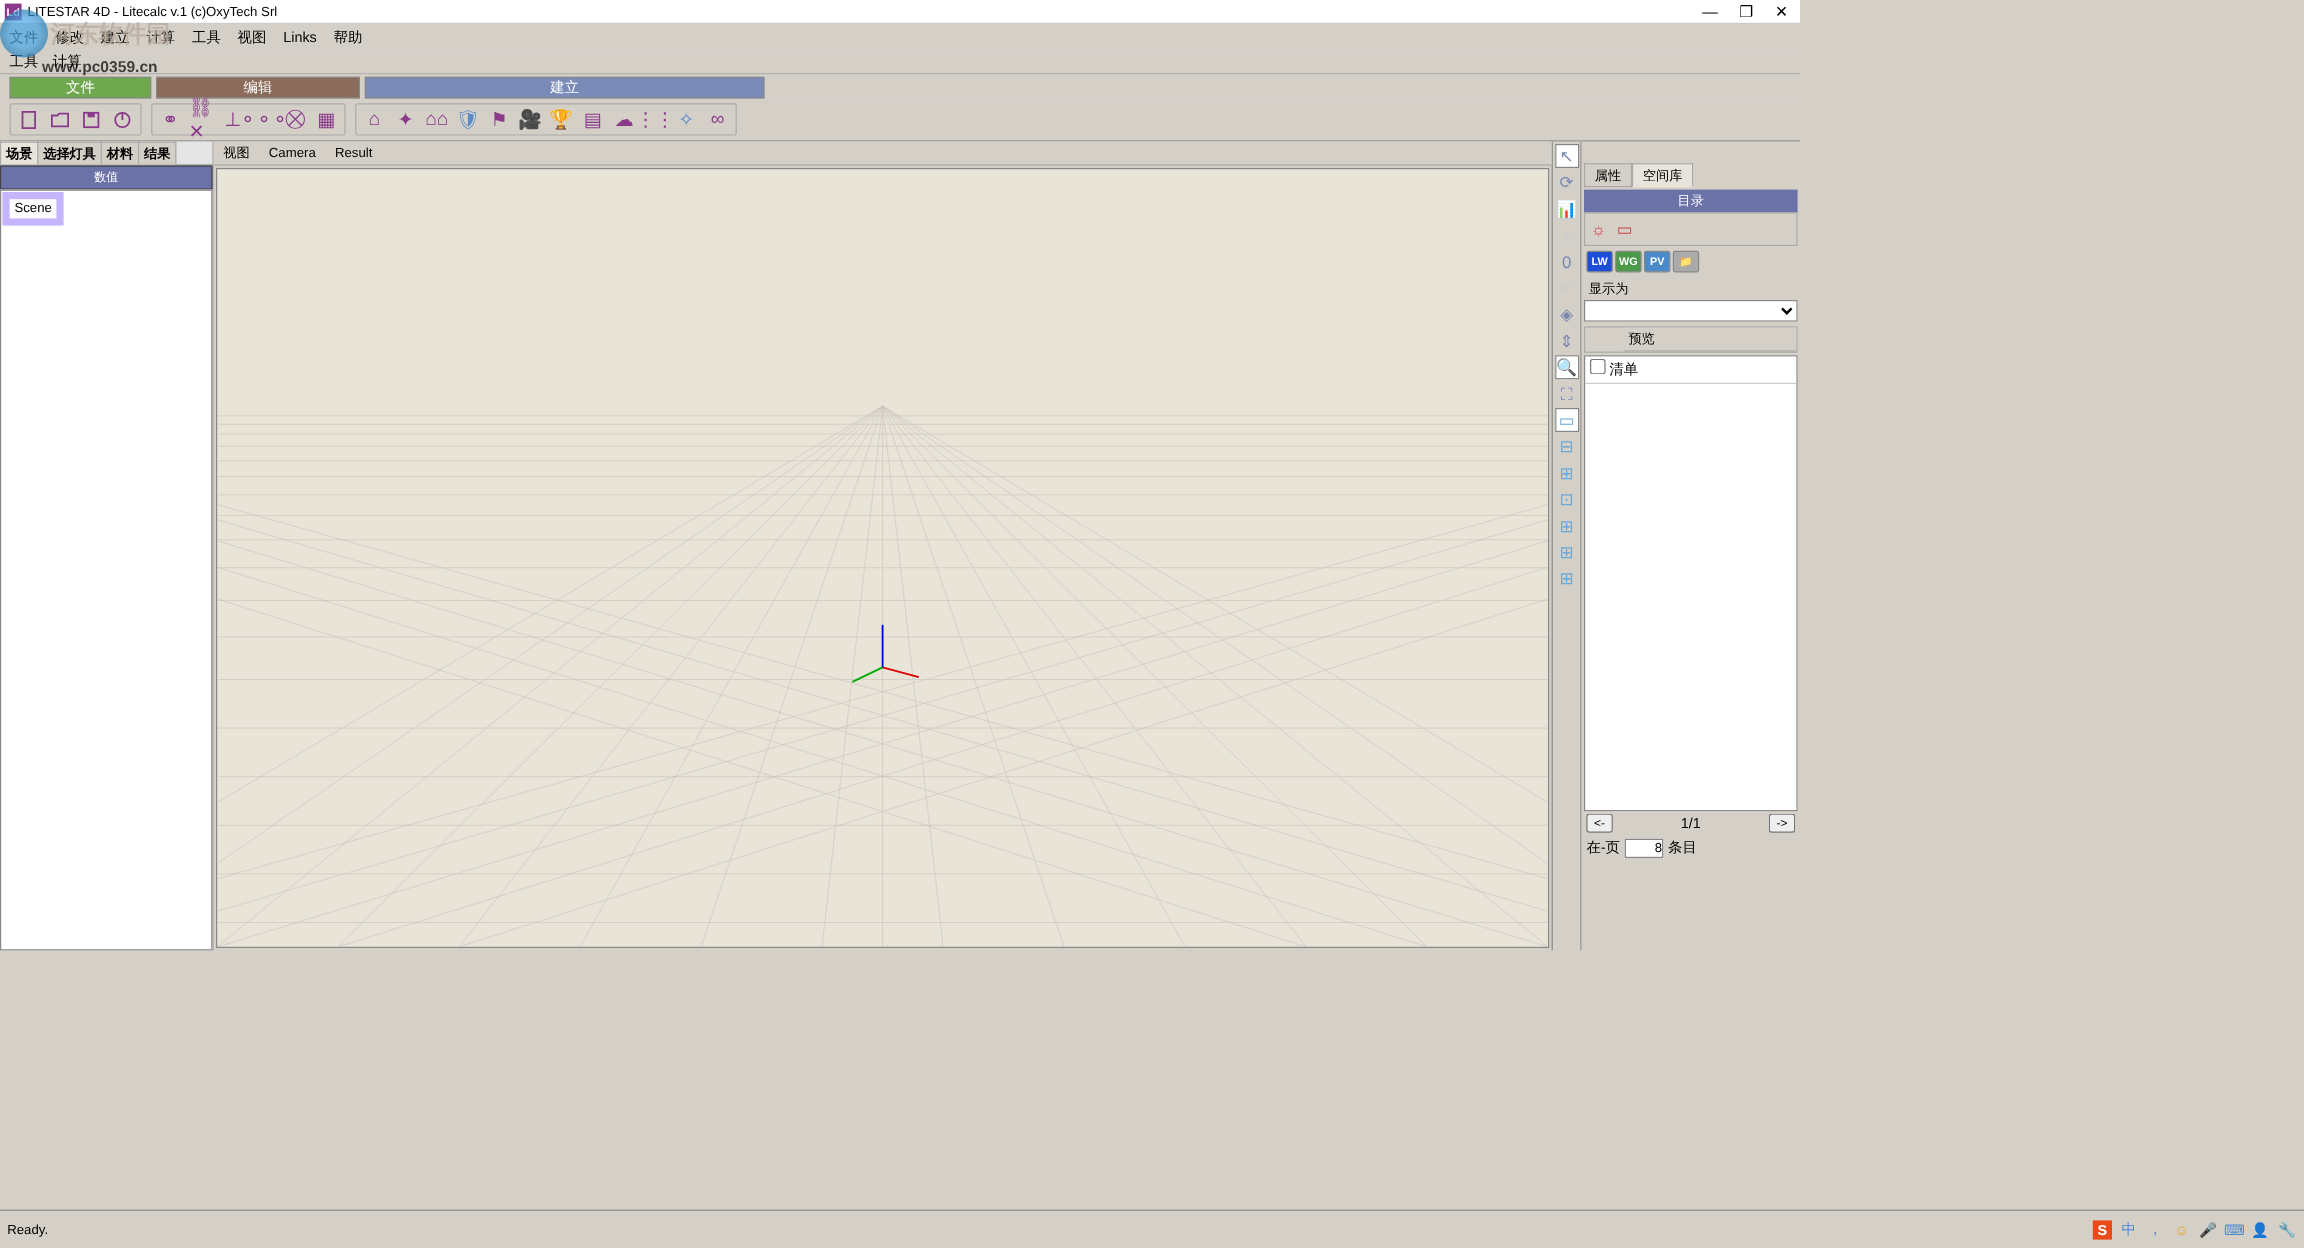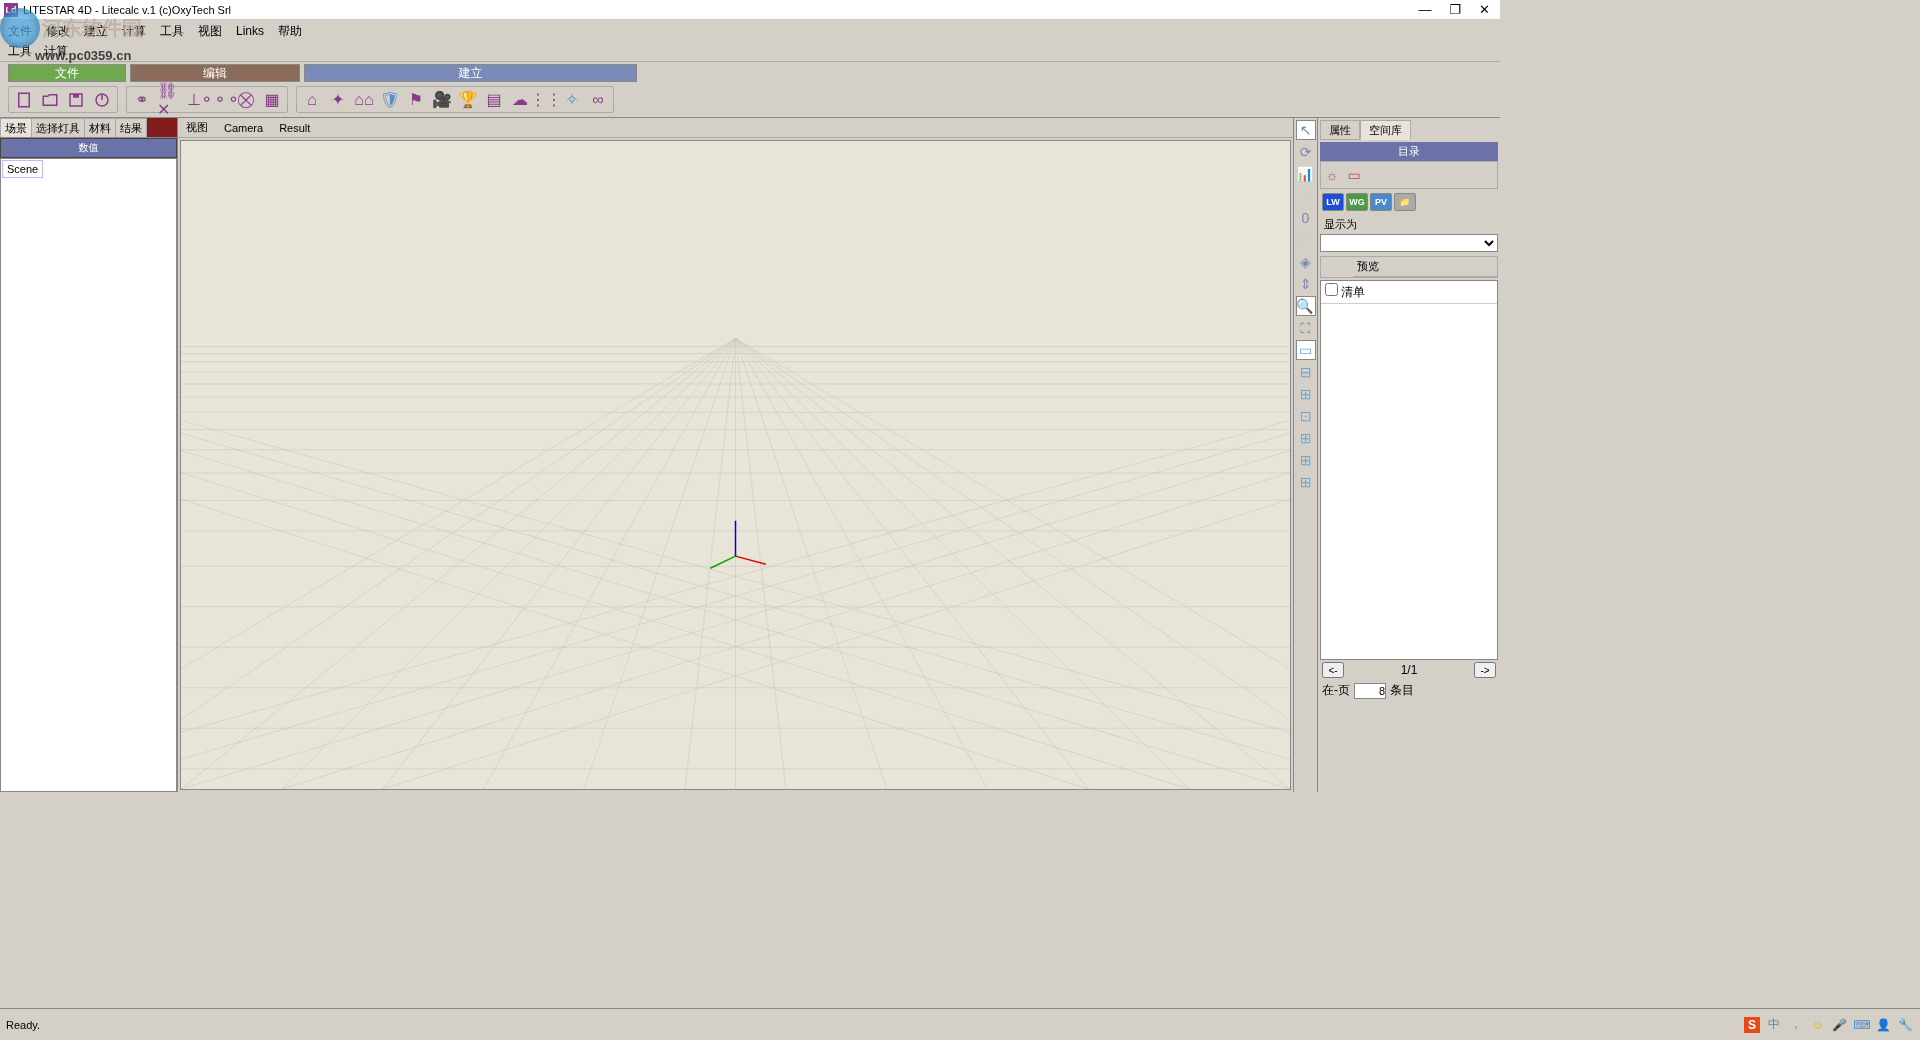--- a/index.html
+++ b/index.html
@@ -37,41 +37,41 @@
 .toolbar-row { height: 36px; display: flex; padding: 4px 8px; gap: 8px; background: #d4d0c8; border-bottom: 1px solid #888; }
 .toolbar-group { display: flex; align-items: center; gap: 4px; border: 1px solid #aaa; padding: 2px 4px; background: #d4d0c8; border-radius: 2px; }
 .tool-icon { width: 22px; height: 22px; display: flex; align-items: center; justify-content: center; font-size: 16px; cursor: default; }
 .tool-icon svg { width: 18px; height: 18px; }
 
 
 .main-area { display: flex; height: calc(100% - 138px); }
 
 
 .left-panel { width: 178px; background: #d4d0c8; border-right: 1px solid #888; display: flex; flex-direction: column; }
-.left-tabs { display: flex; height: 20px; background: #7f1d1d; border-bottom: 1px solid #888; }
+.left-tabs { display: flex; height: 20px; background: #e5e5e5; border-bottom: 1px solid #888; font-weight: bold; }
 .left-tab { padding: 2px 4px; font-size: 11px; border: 1px solid #aaa; border-bottom: none; background: #d4d0c8; margin-right: -1px; cursor: default; }
 .left-tab.active { background: #e8e4dc; }
 .panel-header { background: #6b72a8; color: #fff; text-align: center; padding: 2px; font-size: 10px; border: 1px solid #444; }
 .panel-body { flex: 1; background: #fff; border: 1px solid #888; overflow: auto; }
-.panel-body .item { padding: 2px 4px; font-size: 11px; border: 1px solid #c4b5fd; display: inline-block; margin: 1px; }
+.panel-body .item { padding: 2px 4px; font-size: 11px; border: 6px solid #c4b5fd; display: inline-block; margin: 1px; }
 
 
 .viewport { flex: 1; background: #d4d0c8; display: flex; flex-direction: column; border-right: 1px solid #888; position: relative; }
 .viewport-tabs { height: 20px; display: flex; align-items: center; padding: 0 8px; gap: 16px; background: #d4d0c8; border-bottom: 1px solid #aaa; }
 .viewport-tab { font-size: 11px; cursor: default; }
 .viewport-canvas { flex: 1; background: #e8e4d8; position: relative; overflow: hidden; border: 1px solid #888; margin: 2px; }
 
 
 .right-strip { width: 24px; background: #d4d0c8; border-right: 1px solid #888; display: flex; flex-direction: column; padding: 2px 0; gap: 2px; }
 .strip-icon { width: 20px; height: 20px; margin: 0 auto; display: flex; align-items: center; justify-content: center; font-size: 14px; color: #7a88b0; cursor: default; }
 .strip-icon.active { border: 1px solid #888; background: #fff; }
 
 
 .right-panel { width: 182px; background: #d4d0c8; display: flex; flex-direction: column; padding: 2px; }
-.right-tabs { display: flex; height: 20px; }
+.right-tabs { display: flex; height: 20px; margin-top: 16px; }
 .right-tab { padding: 2px 8px; font-size: 11px; border: 1px solid #aaa; background: #d4d0c8; cursor: default; }
 .right-tab.active { background: #e8e4dc; border-bottom-color: #e8e4dc; }
 .rp-header { background: #6b72a8; color: #fff; text-align: center; padding: 2px; font-size: 11px; margin-top: 2px; }
 .rp-icons { display: flex; gap: 4px; padding: 4px 2px; border: 1px solid #aaa; }
 .rp-icon { width: 18px; height: 18px; display: flex; align-items: center; justify-content: center; font-size: 14px; }
 .rp-badges { display: flex; gap: 2px; padding: 4px 2px; }
 .badge { width: 22px; height: 18px; display: flex; align-items: center; justify-content: center; font-size: 9px; font-weight: bold; color: #fff; border-radius: 2px; border: 1px solid #888; }
 .badge.lw { background: #1d4ed8; }
 .badge.wg { background: #4a9a4a; }
 .badge.pv { background: #4a8ac8; }

